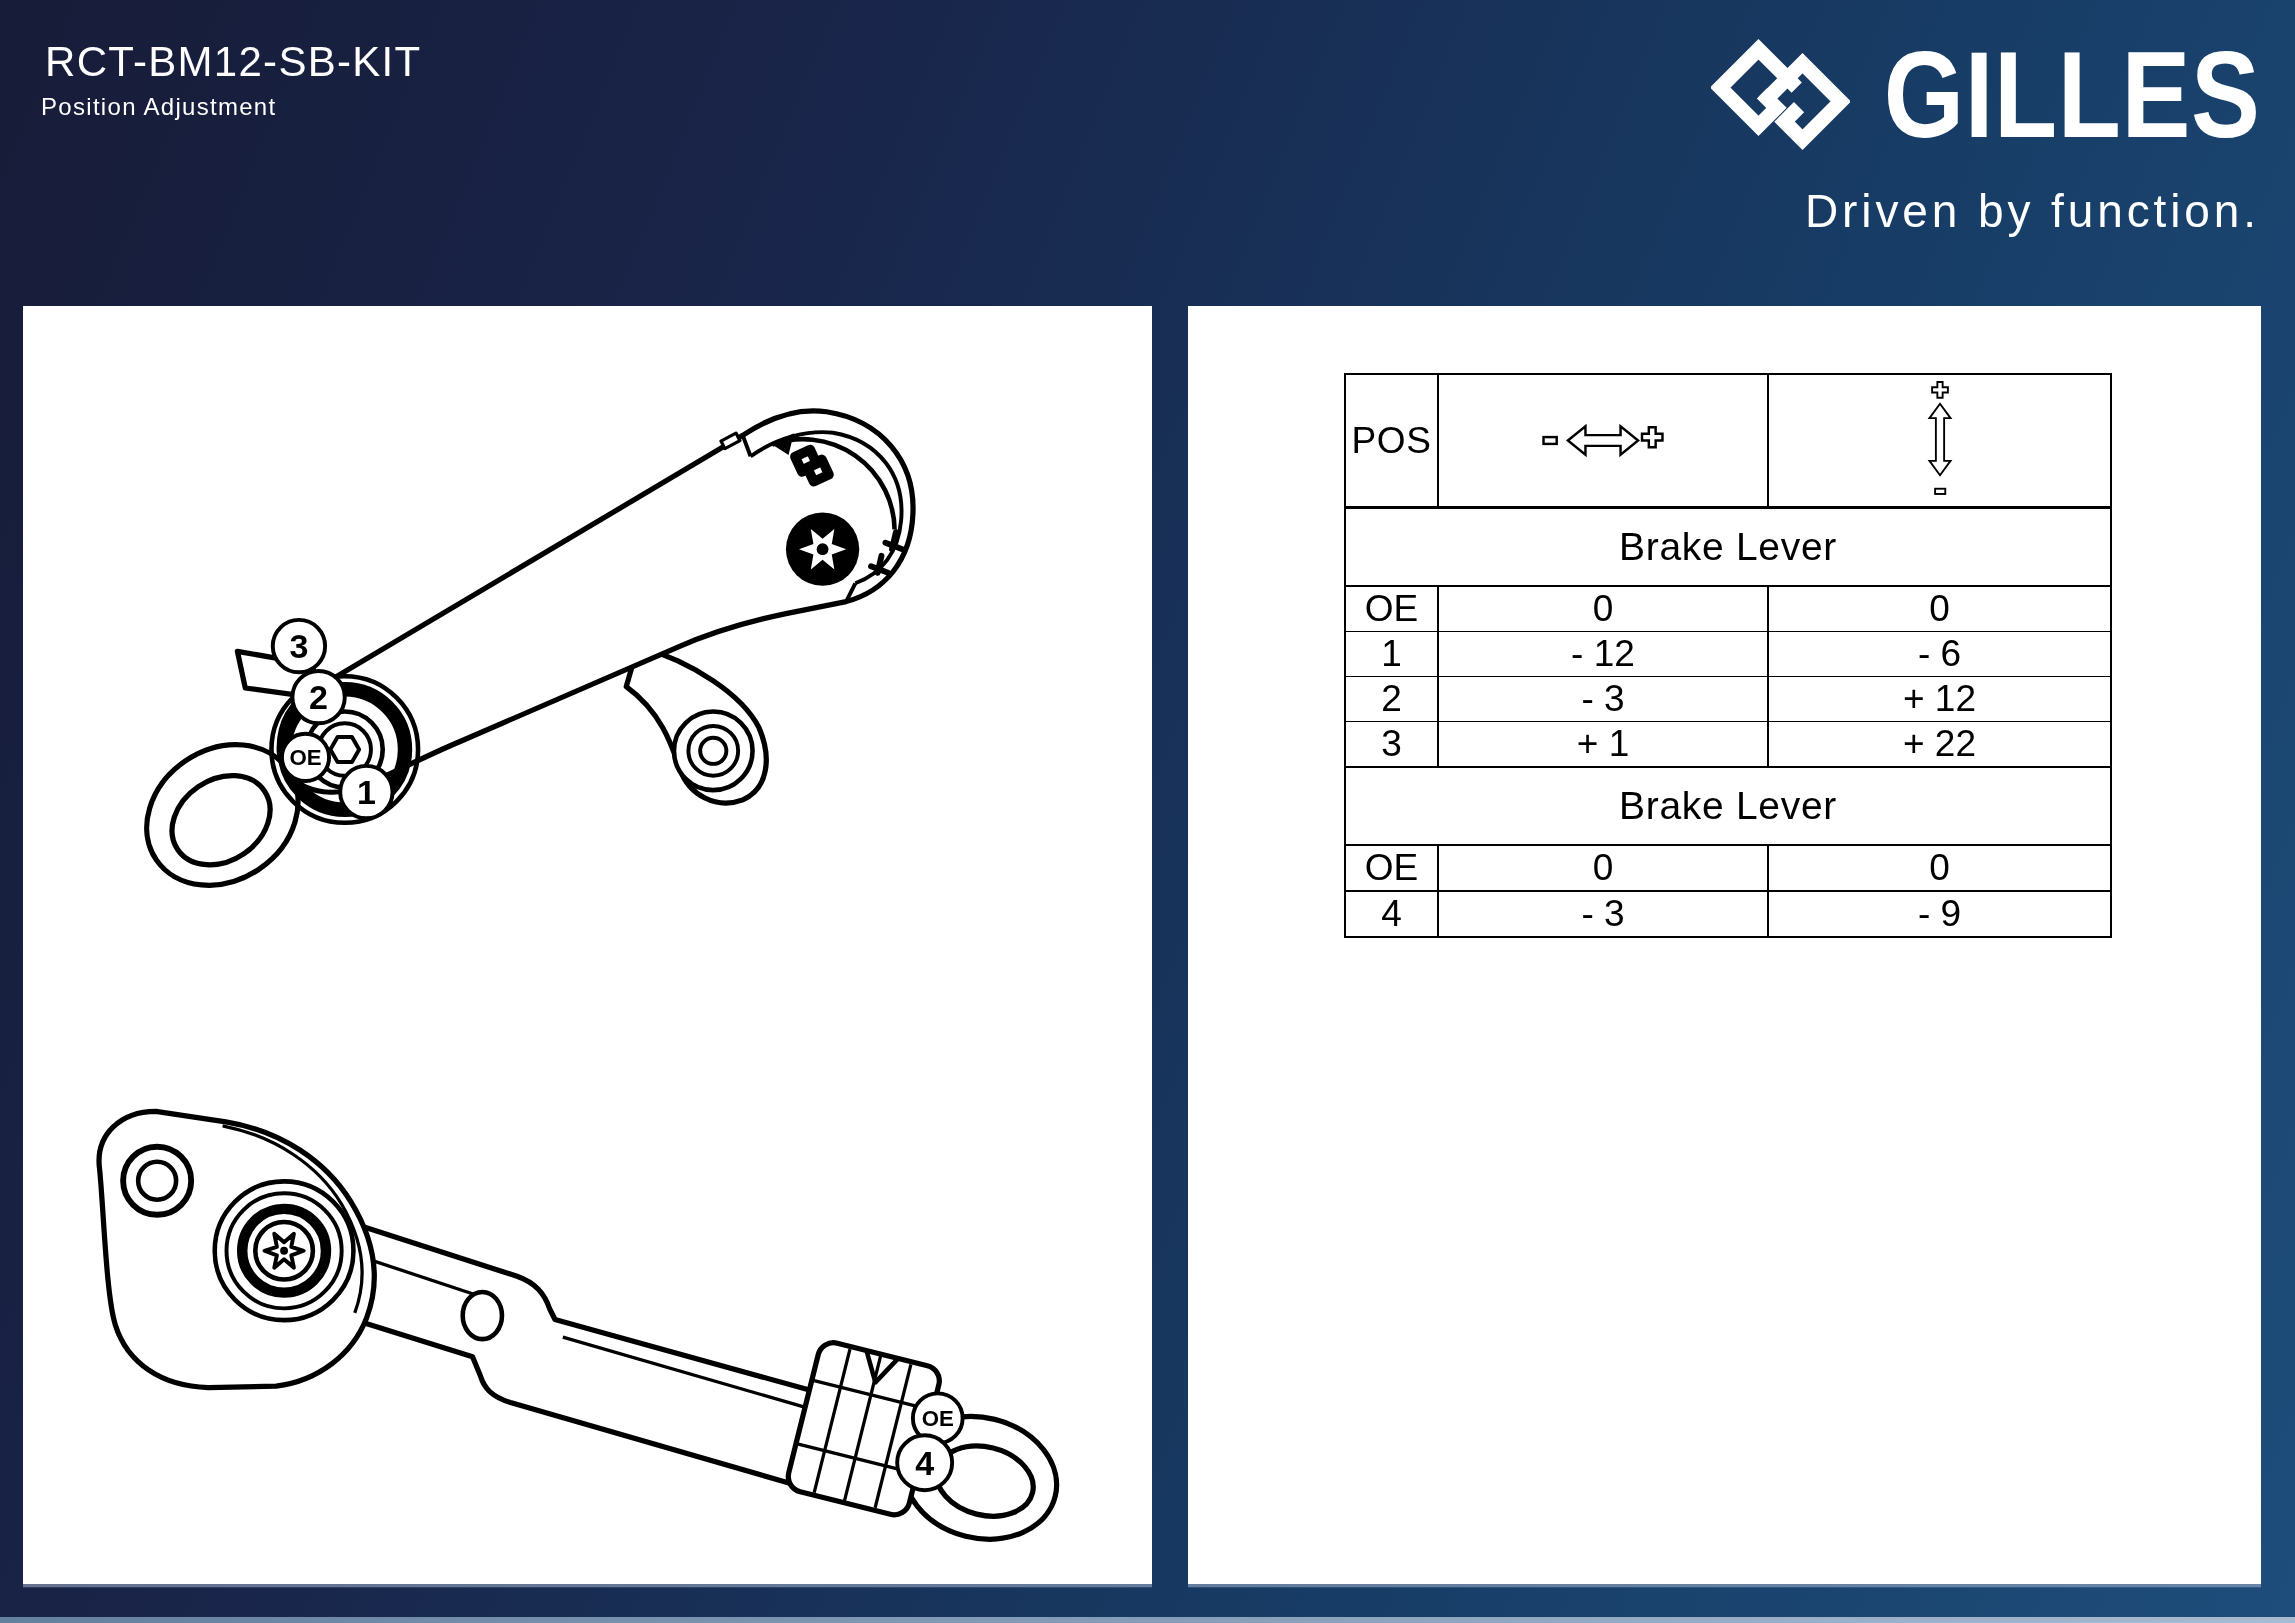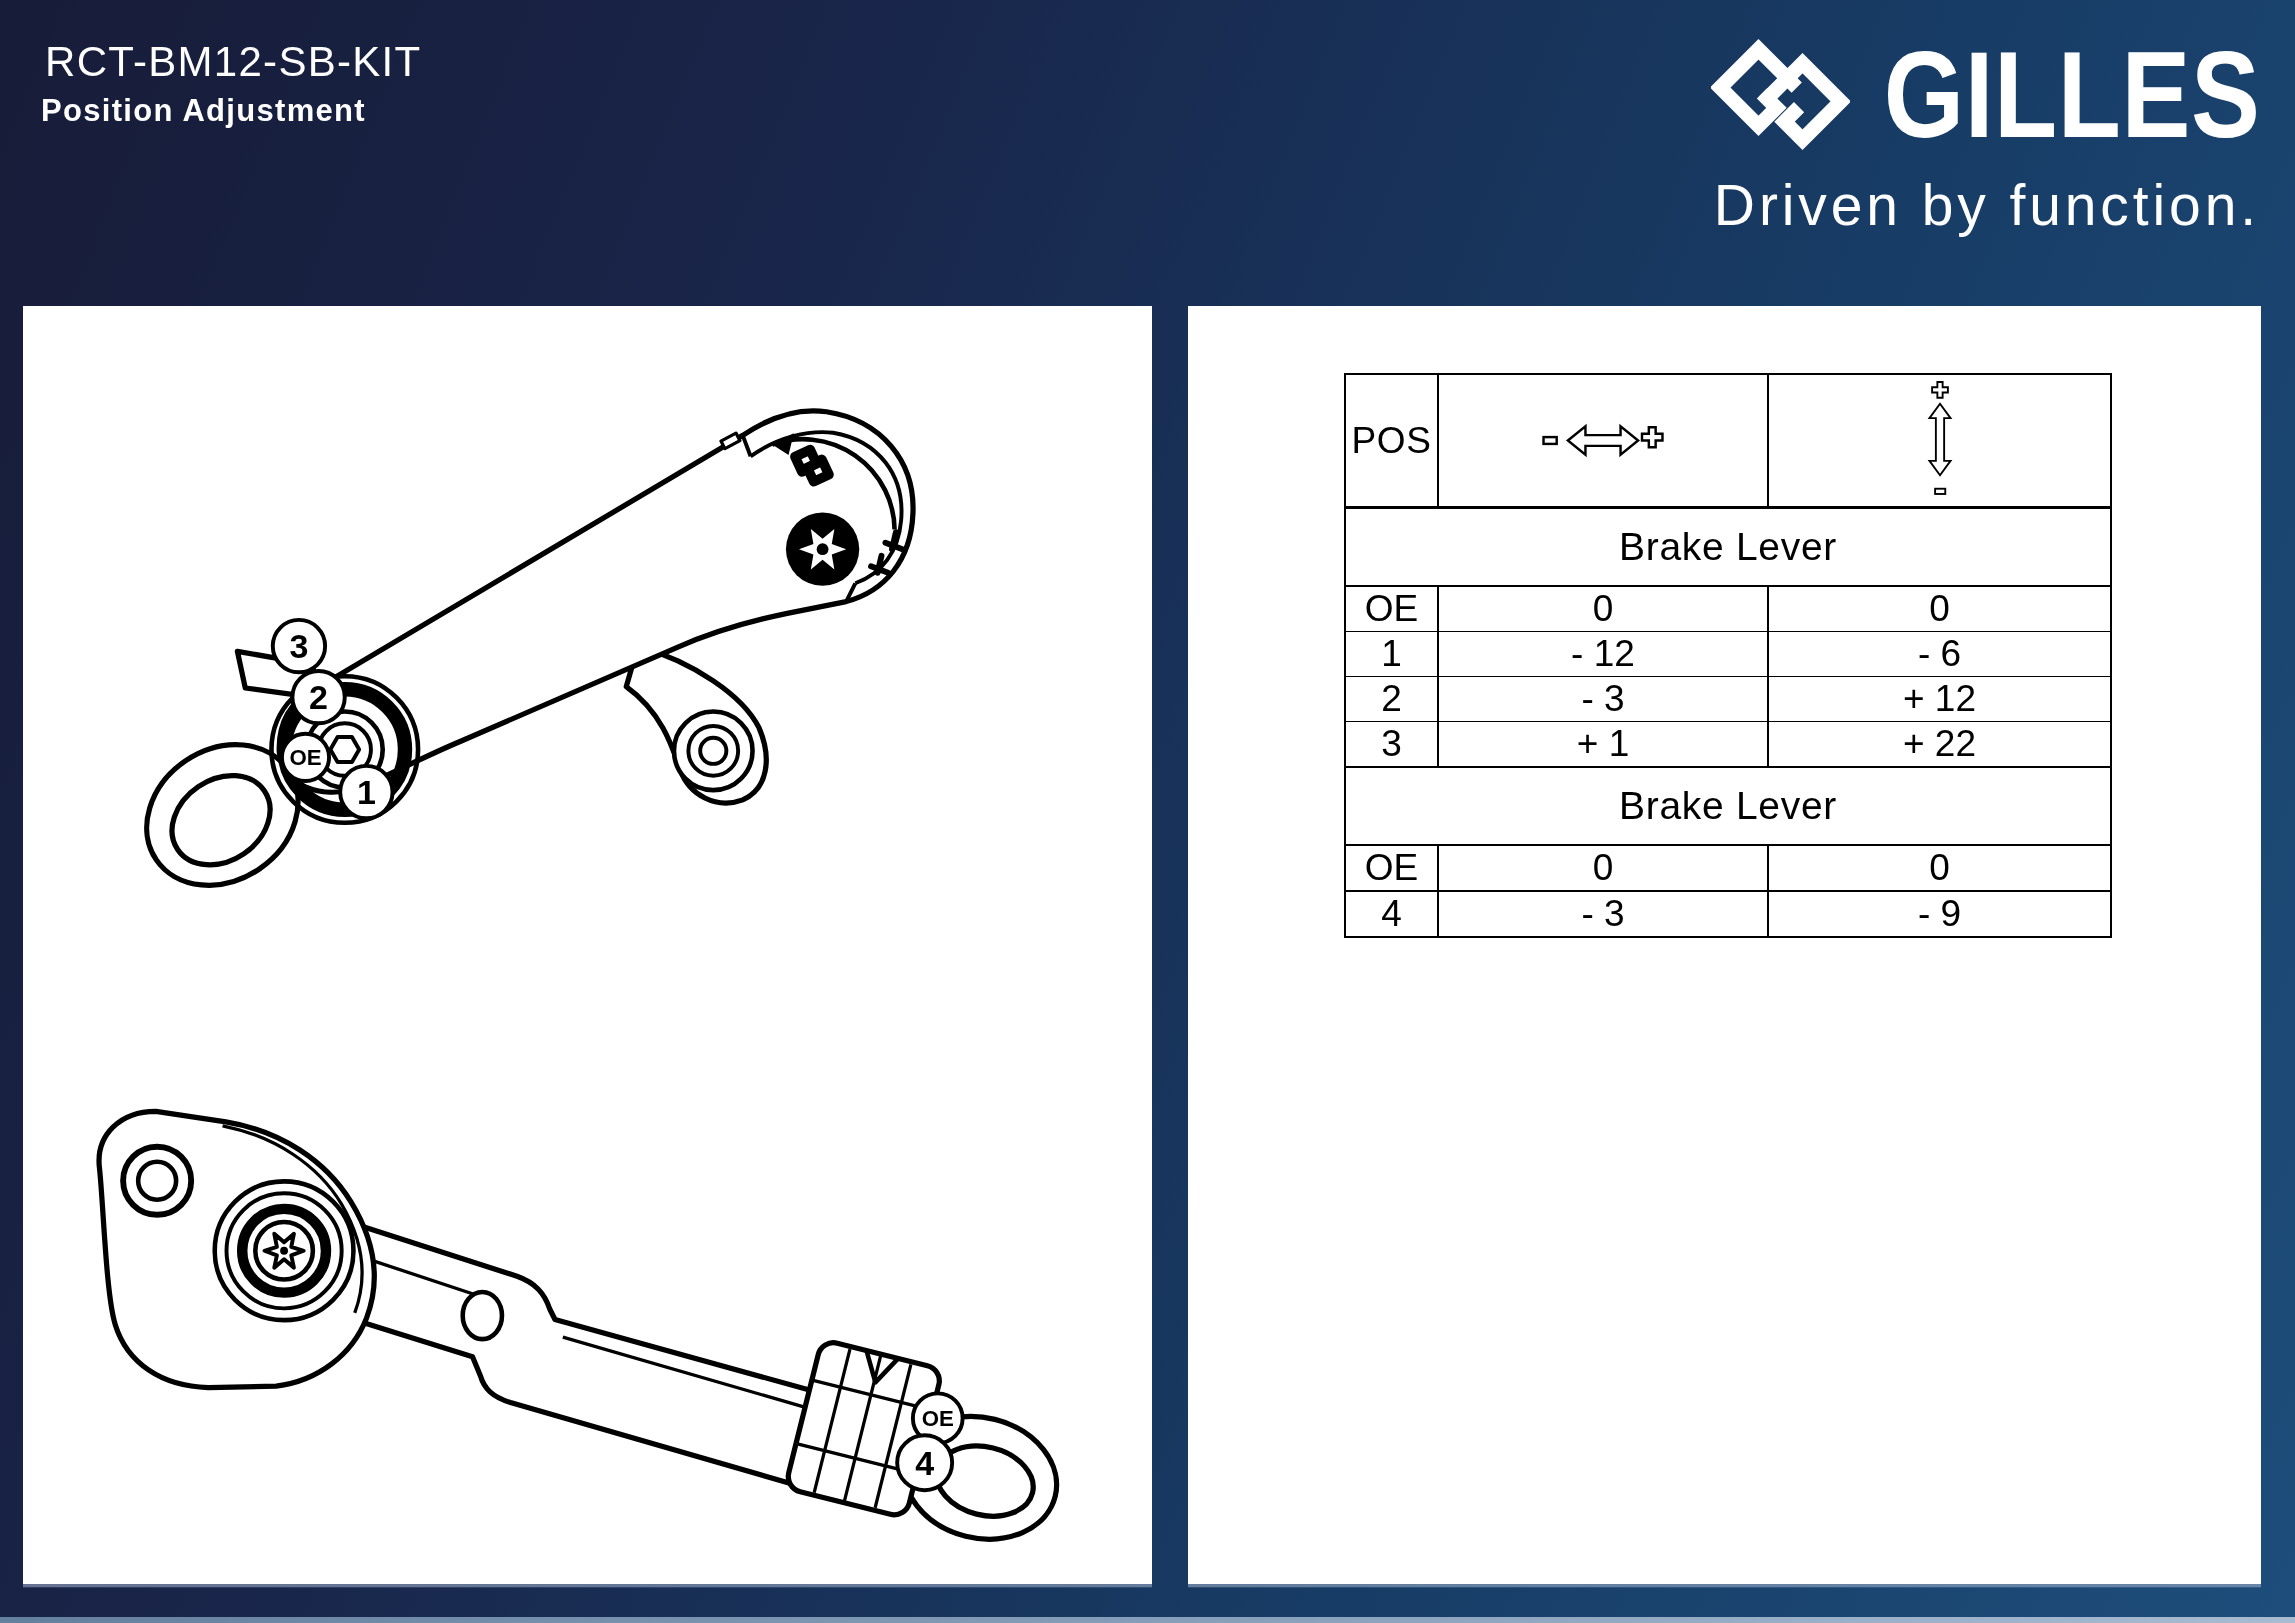--- a/index.html
+++ b/index.html
@@ -7,29 +7,29 @@
     position:relative;
     width:2295px;height:1623px;
     overflow:hidden;
     background:linear-gradient(112deg,#171c38 0%,#19254a 30%,#173d66 68%,#1e4d7b 100%);
     font-family:"Liberation Sans","DejaVu Sans",sans-serif;
     color:#fff;
   }
   
   .title-block{position:absolute;left:41px;top:34px;}
   .title-block h1{margin:4px;font-size:42px;font-weight:400;letter-spacing:1.3px;}
-  .title-block h2{margin:6.5px 0 0 0;font-size:31px;font-weight:700;letter-spacing:1.3px;}
+  .title-block h2{margin:6.5px 0 0 0;font-size:24px;font-weight:400;letter-spacing:1.3px;}
   .logo-block{position:absolute;top:19.6px;right:35px;text-align:right;}
   .logo-row{display:flex;align-items:center;justify-content:flex-end;}
   .logo-mark{width:139px;height:149px;margin-right:-38px;}
   .brand-name{
     font-size:123px;font-weight:bold;letter-spacing:0.7px;line-height:1;
     transform:scaleX(.84);transform-origin:right center;display:inline-block;
   }
-  .tagline{font-size:57px;font-weight:400;letter-spacing:3.9px;margin-top:3px;}
+  .tagline{font-size:46px;font-weight:400;letter-spacing:3.9px;margin-top:15px;}
   
   .panel{position:absolute;top:306px;height:1278px;background:#fff;box-shadow:0 3.3px 0 rgba(165,180,205,.55);}
   .panel-left{left:23px;width:1129px;}
   .panel-right{left:1188px;width:1073px;}
   .drawing{position:absolute;}
   #shift-drawing{left:39px;top:52px;}
   #brake-drawing{left:36px;top:753px;}
   svg text{font-family:"Liberation Sans","DejaVu Sans",sans-serif;}
   .callout-num{font-size:52px;font-weight:bold;fill:#000;}
   .oe-num{font-size:34px;font-weight:bold;fill:#000;}

